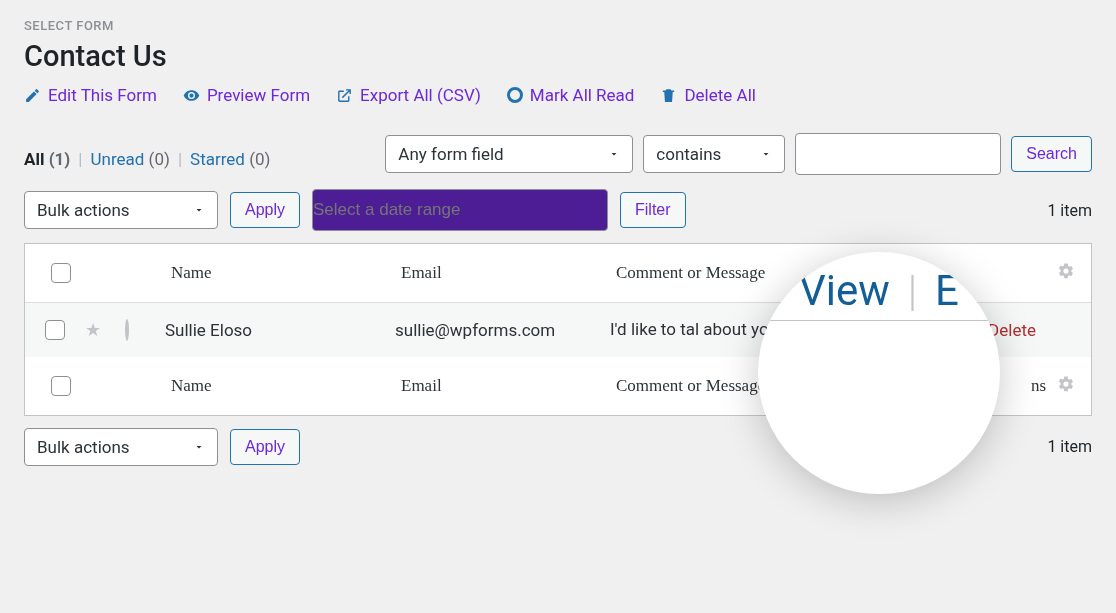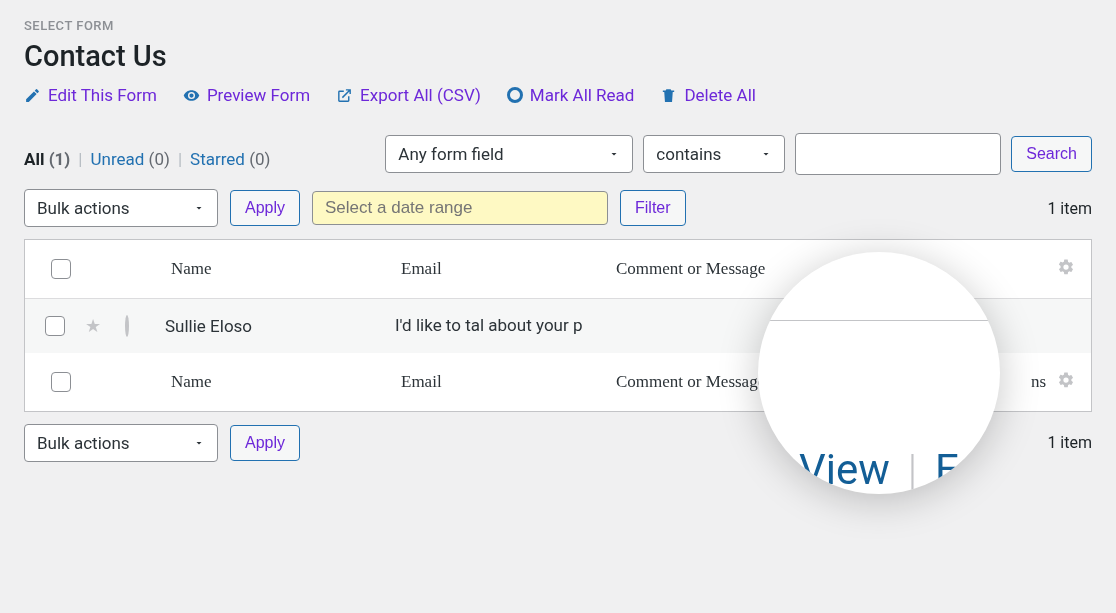--- a/index.html
+++ b/index.html
@@ -99,28 +99,28 @@
   }
 
   .filter-row2 {
     display: flex;
     align-items: center;
     gap: 12px;
     margin-bottom: 12px;
   }
   .select-box.bulk { width: 194px; }
   .date-input {
-    background: #fef9c3;
+    background: #4c1d95;
     border: 1px solid #8c8f94;
     border-radius: 4px;
-    padding: 8px 12px;
+    padding: 8px 0;
     font-size: 17px;
     color: #8c8f94;
     width: 296px;
-    height: 34px;
+    height: 42px;
   }
   .items-count { margin-left: auto; color: #1d2327; font-size: 16px; }
 
   
   .table {
     width: 100%;
     border: 1px solid #c3c4c7;
     background: #fff;
   }
   .thead, .tfoot, .trow {
@@ -160,21 +160,21 @@
   .magnifier {
     position:absolute;
     top:252px; left:758px;
     width:242px; height:242px;
     border-radius:50%;
     background:#fff;
     box-shadow: 0 6px 40px rgba(0,0,0,0.22);
     overflow:hidden;
     display:flex;
     flex-direction:column;
-    justify-content:flex-end;
+    justify-content:flex-start;
   }
   .magnifier .mag-border-top{
     border-top:1px solid #c3c4c7;
     position:absolute; top:68px; left:0; right:0;
   }
   .magnifier .mag-content{
     display:flex; align-items:center; justify-content:center;
     gap:18px;
     font-size:42px;
     margin-top:14px;
@@ -286,20 +286,21 @@
       </div>
     </div>
 
     <div class="trow hovered">
       <div class="checkbox-cell">
           <div class="checkbox"></div>
         </div>
       <div><span class="star-icon">★</span></div>
       <div><span class="circle-status"></span></div>
       <div class="cell">Sullie Eloso</div>
+      <div class="cell">sullie@wpforms.com</div>
       <div class="cell message">I'd like to tal
 about your p</div>
       <div class="row-actions" style="text-align:right; padding-right:4px;">
         <span class="del">Delete</span>
       </div>
       <div></div>
     </div>
 
     <div class="tfoot">
       <div class="checkbox-cell">

